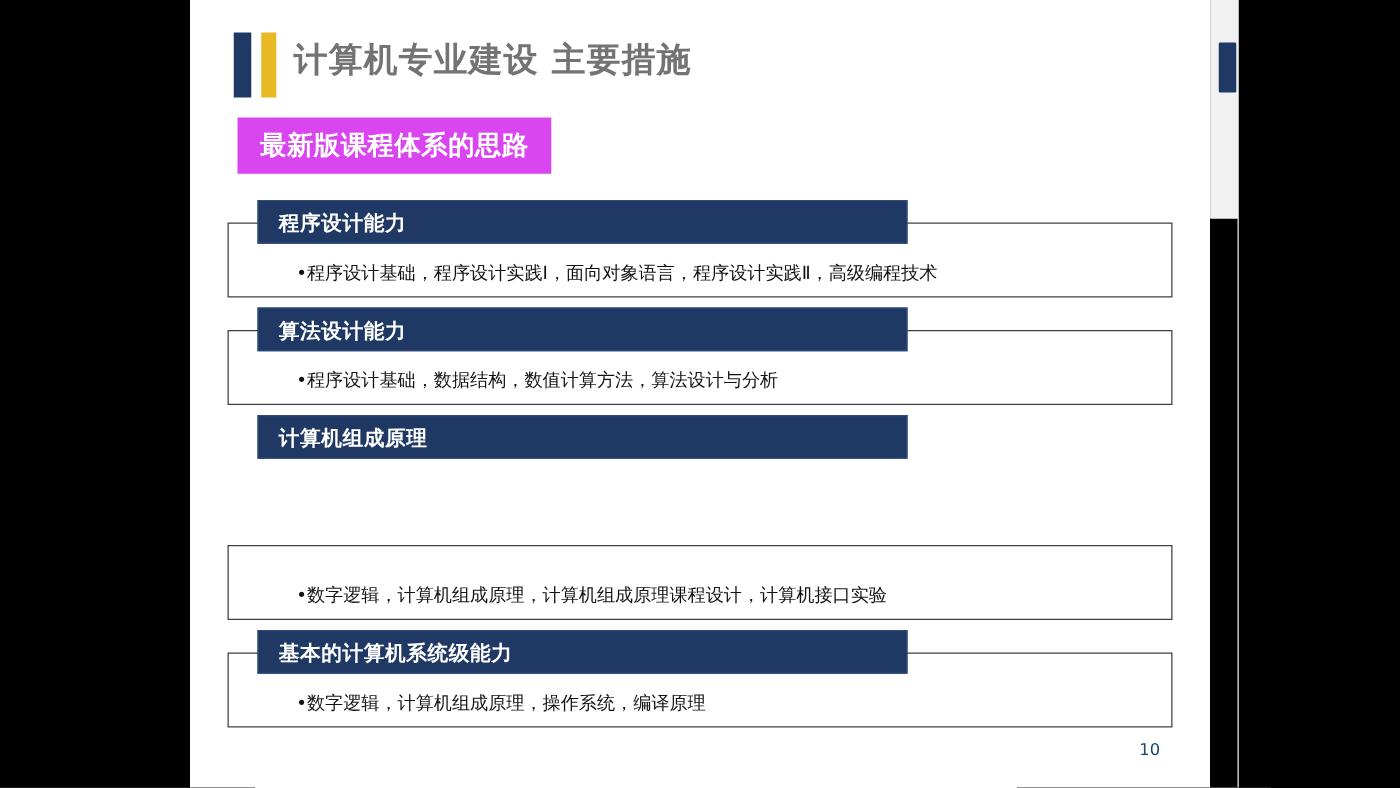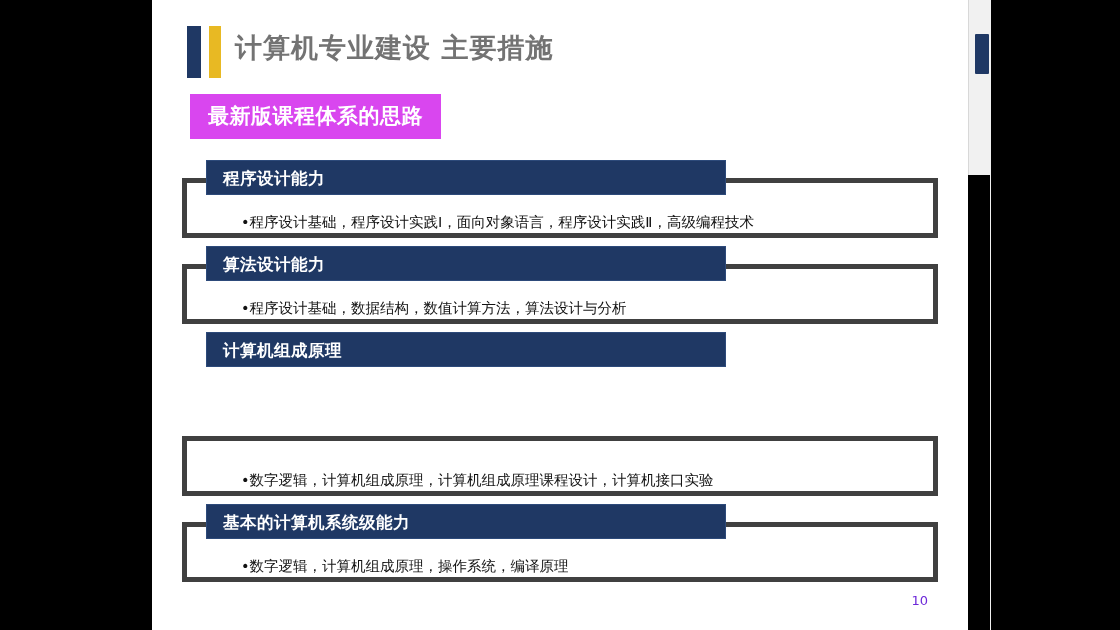--- a/index.html
+++ b/index.html
@@ -114,21 +114,21 @@
     position: relative;
     margin-bottom: 7px;
     height: 79px;
   }
   .block-body {
     position: absolute;
     left: 0px;
     top: 18px;
     right: 0px;
     height: 60px;
-    border: 5px solid #404040;
+    border: 1px solid #404040;
     background: #ffffff;
     box-sizing: border-box;
   }
   .block-body-text {
     position: absolute;
     left: 54px;
     top: 30px;
     font-size: 14.5px;
     color: #111111;
     white-space: nowrap;
@@ -154,21 +154,21 @@
     letter-spacing: 0.5px;
     white-space: nowrap;
     font-family: "DejaVu Sans", "Liberation Sans", sans-serif;
   }
   
   .page-number {
     position: absolute;
     right: 40px;
     bottom: 22px;
     font-size: 13px;
-    color: #6d28d9;
+    color: #0c4a6e;
     font-family: "DejaVu Sans", "Liberation Sans", sans-serif;
   }
 </style>
 </head>
 <body>
 
 <div class="stage">
 
   <div class="right-edge"></div>
   <div class="right-edge-lower"></div>

